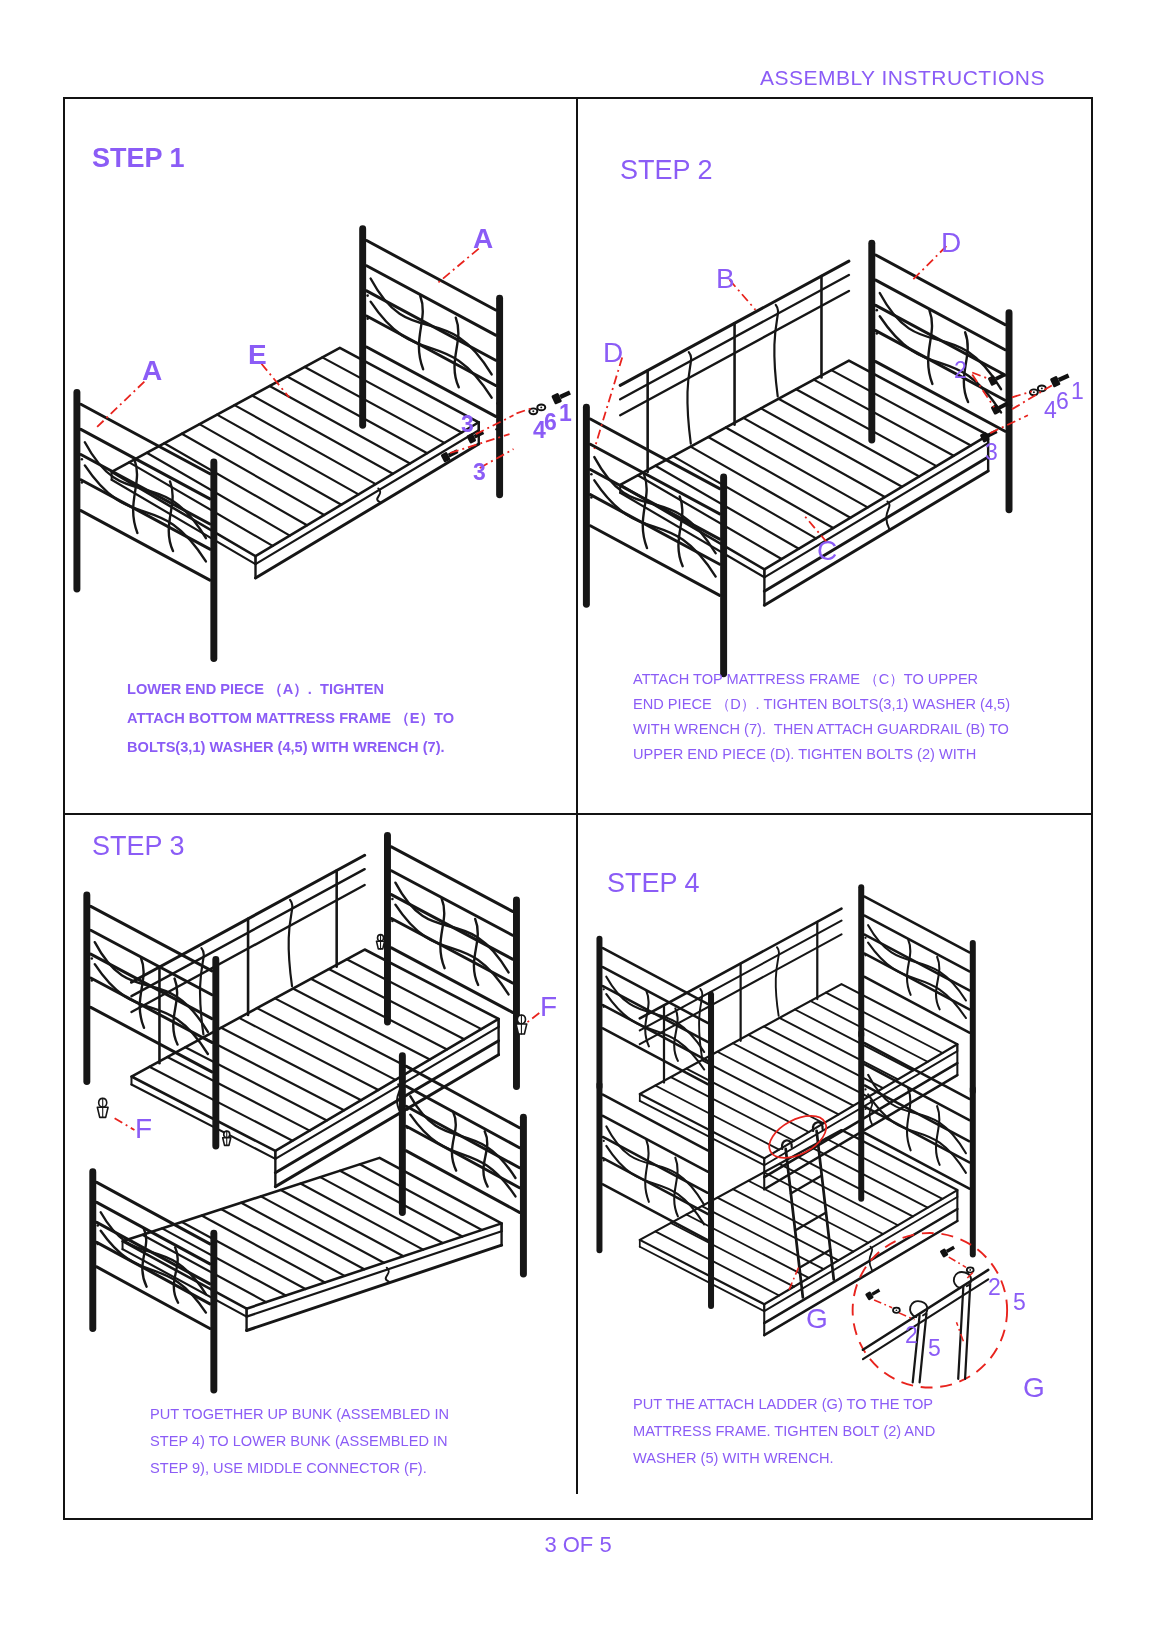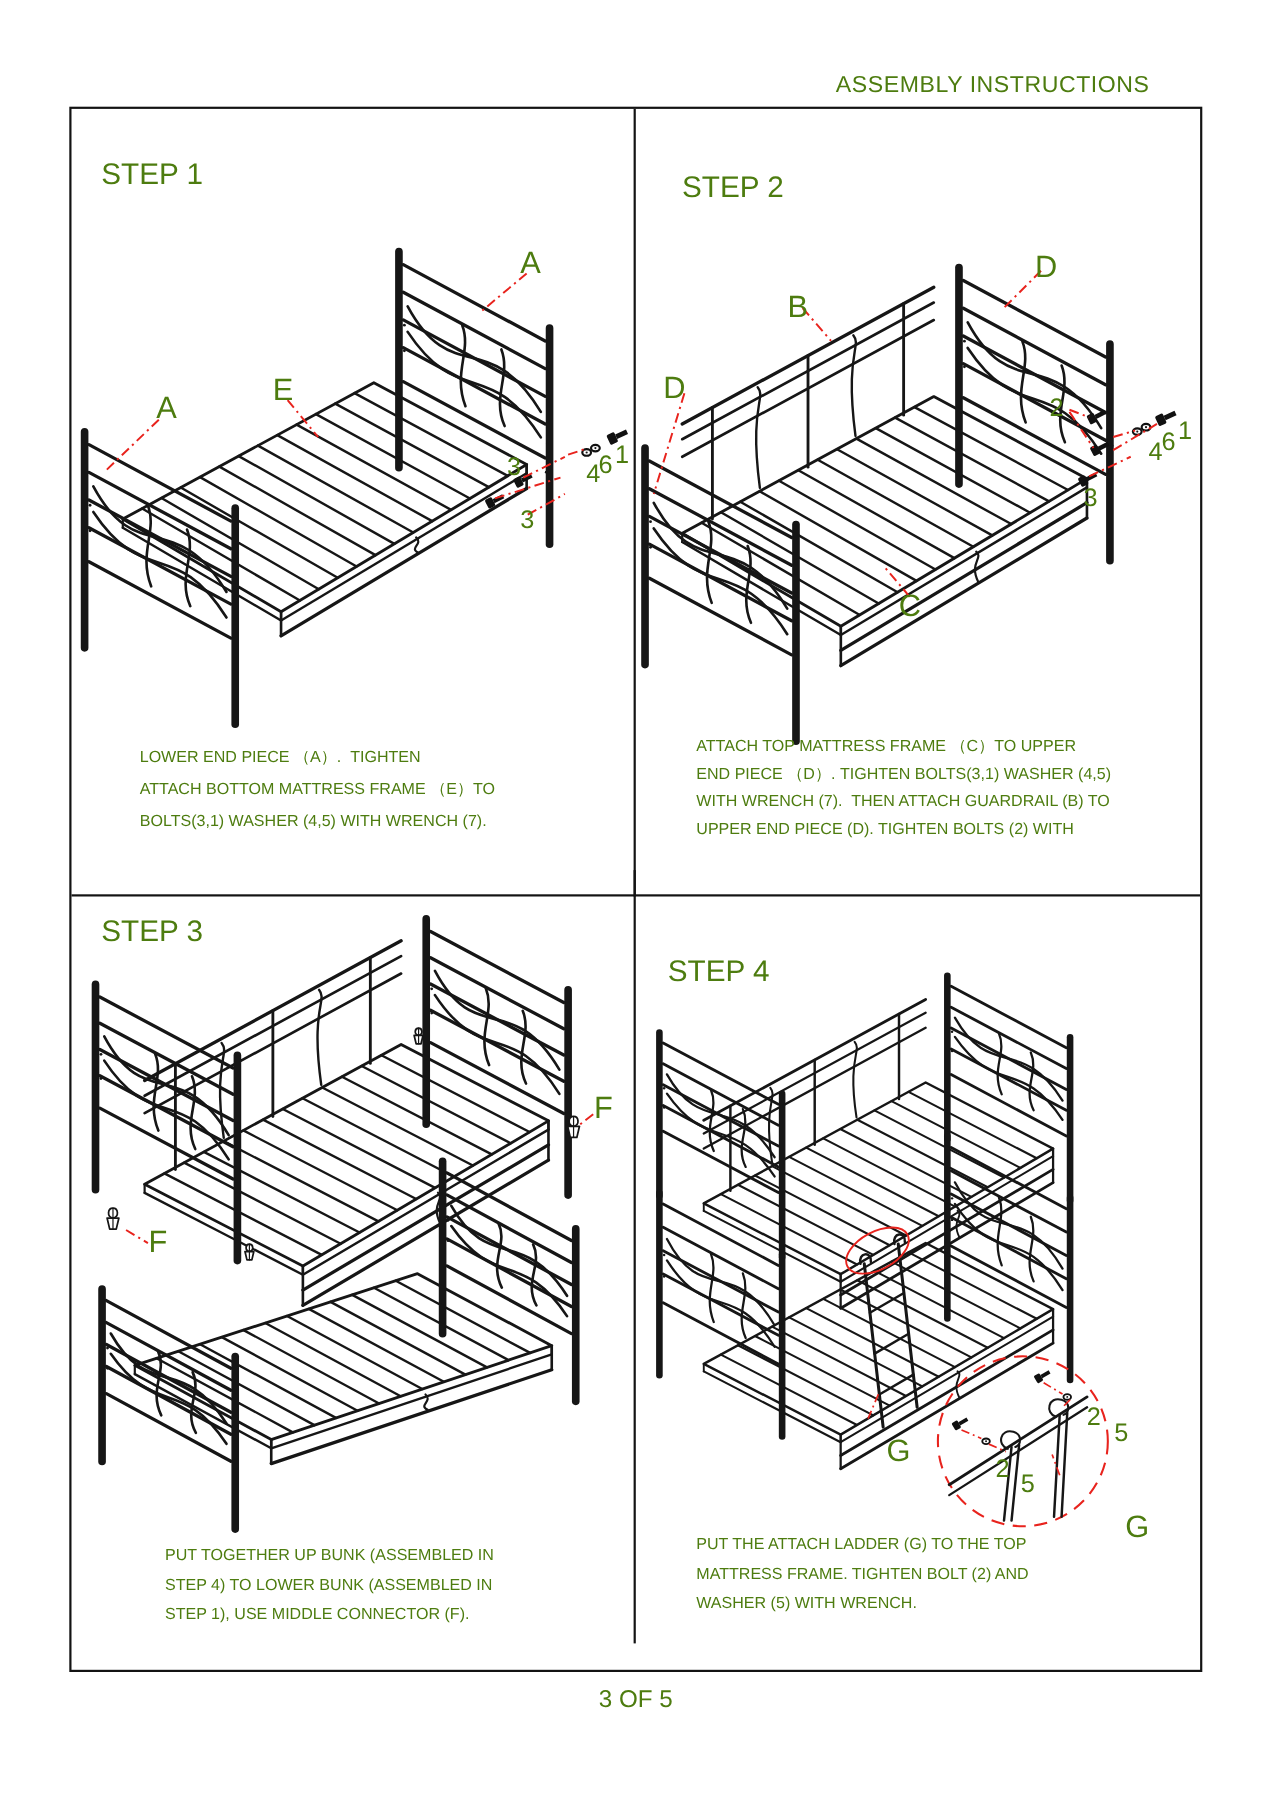--- a/index.html
+++ b/index.html
@@ -1,22 +1,22 @@
 <!DOCTYPE html>
 <html><head>
 <meta charset="utf-8">
 <style>
   html,body{margin:0;padding:0;background:#fff;}
   .page{position:relative;width:1156px;height:1634px;background:#fff;
-        font-family:"Liberation Sans",sans-serif;color:#4d7c0f;overflow:hidden;}
+        font-family:"Liberation Sans",sans-serif;color:#8b5cf6;overflow:hidden;}
   .hdr{position:absolute;top:66px;right:111px;font-size:21px;letter-spacing:.5px;}
   .grid{position:absolute;left:63px;top:97px;width:1030px;height:1423px;
         border:2px solid #131313;box-sizing:border-box;}
   .cell{position:absolute;box-sizing:border-box;}
-  .c0{left:0;top:0;width:513px;height:716px;border-right:2px solid #131313;border-bottom:2px solid #131313;}
+  .c0{left:0;top:0;width:513px;height:716px;border-right:2px solid #131313;border-bottom:2px solid #131313;font-weight:bold;}
   .c1{left:513px;top:0;width:513px;height:716px;border-bottom:2px solid #131313;}
   .c2{left:0;top:692px;width:513px;height:703px;border-right:2px solid #131313;}
   .c3{left:513px;top:716px;width:442px;height:703px;border-radius:11px;}
   .step-title{position:absolute;font-size:27px;}
   svg.art{position:absolute;left:0;top:0;width:100%;height:100%;}
   .layer{position:absolute;left:0;top:0;width:100%;height:100%;}
   .callout{position:absolute;font-size:28px;}
   .callout.num{font-size:23px;}
   .ins{position:absolute;font-size:14.6px;white-space:pre;}
   .ftr{position:absolute;top:1532px;left:0;width:100%;text-align:center;font-size:22px;}
@@ -348,21 +348,21 @@
           <path d="M 158.95 347.75 L 167.05 347.75 L 165.25 355.4 L 160.75 355.4 Z" stroke="#161616" stroke-width="1.6" fill="#fff" stroke-linejoin="round" stroke-linecap="round"></path>
           <line x1="163" y1="341" x2="163" y2="355.4" stroke="#161616" stroke-width="1.1" stroke-linecap="round"></line>
           <line x1="478" y1="222" x2="465" y2="232" stroke="#e8231d" stroke-width="1.8" stroke-dasharray="9 4 2 4"></line>
           <line x1="50" y1="328" x2="70" y2="340" stroke="#e8231d" stroke-width="1.8" stroke-dasharray="9 4 2 4"></line>
         </svg>
       <div class="step-title" style="left:27px;top:40px">STEP 3</div>
       <div class="layer">
           <div class="callout" style="left: 475px; top: 200px;">F</div>
           <div class="callout" style="left: 70px; top: 322px;">F</div>
         </div>
-      <div class="ins" style="left:85px;top:610px;line-height:27px"><div>PUT TOGETHER UP BUNK (ASSEMBLED IN</div><div>STEP 4) TO LOWER BUNK (ASSEMBLED IN</div><div>STEP 1), USE MIDDLE CONNECTOR (F).</div></div>
+      <div class="ins" style="left:85px;top:610px;line-height:27px"><div>PUT TOGETHER UP BUNK (ASSEMBLED IN</div><div>STEP 4) TO LOWER BUNK (ASSEMBLED IN</div><div>STEP 9), USE MIDDLE CONNECTOR (F).</div></div>
     </div>
 
     <div class="cell c3">
       <svg class="art" viewBox="0 0 515 705">
           <line x1="72" y1="180" x2="307" y2="52" stroke="#161616" stroke-width="3" stroke-linecap="round"></line>
           <line x1="72" y1="194" x2="307" y2="66" stroke="#161616" stroke-width="2.4" stroke-linecap="round"></line>
           <line x1="72" y1="210" x2="307" y2="82" stroke="#161616" stroke-width="2.4" stroke-linecap="round"></line>
           <line x1="100.2" y1="164.64" x2="100.2" y2="254.64" stroke="#161616" stroke-width="2.6" stroke-linecap="round"></line>
           <line x1="189.5" y1="116" x2="189.5" y2="206" stroke="#161616" stroke-width="2.6" stroke-linecap="round"></line>
           <line x1="278.8" y1="67.36000000000001" x2="278.8" y2="157.36" stroke="#161616" stroke-width="2.6" stroke-linecap="round"></line>

